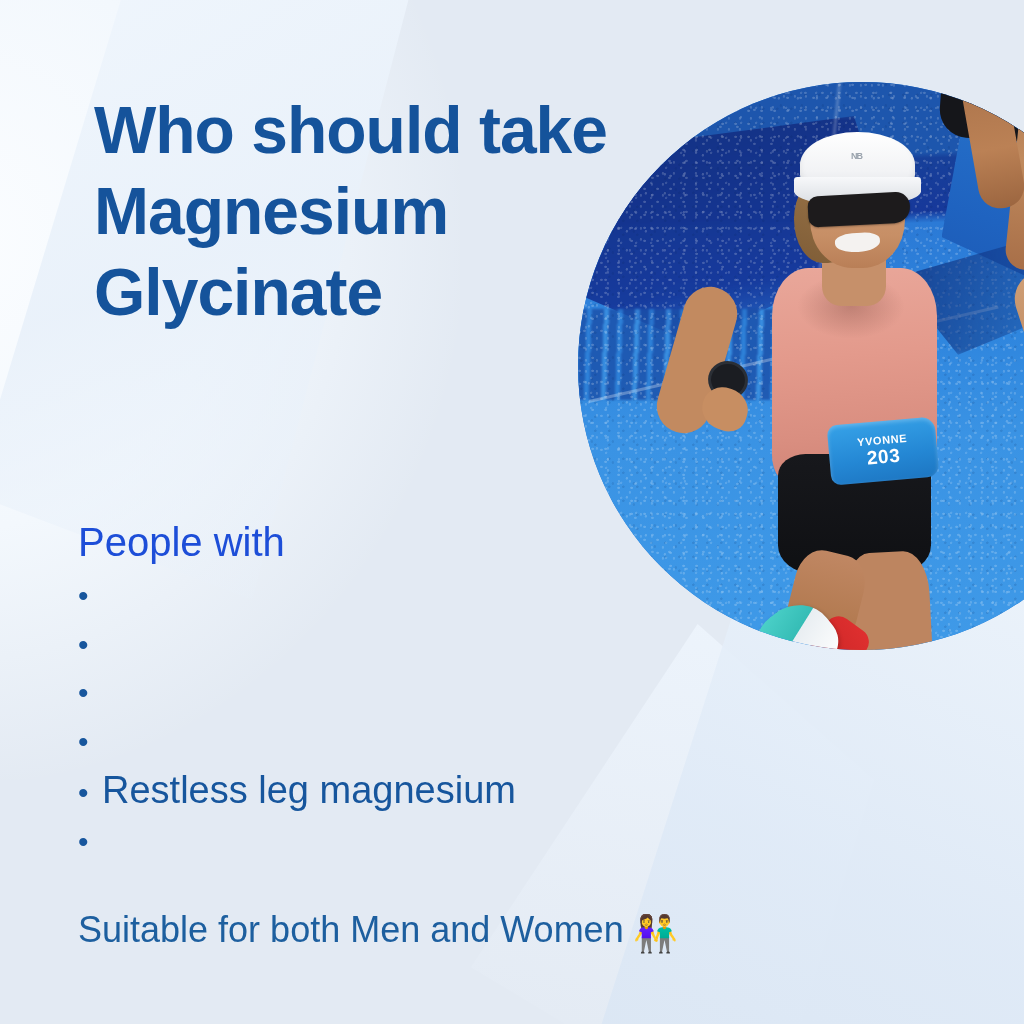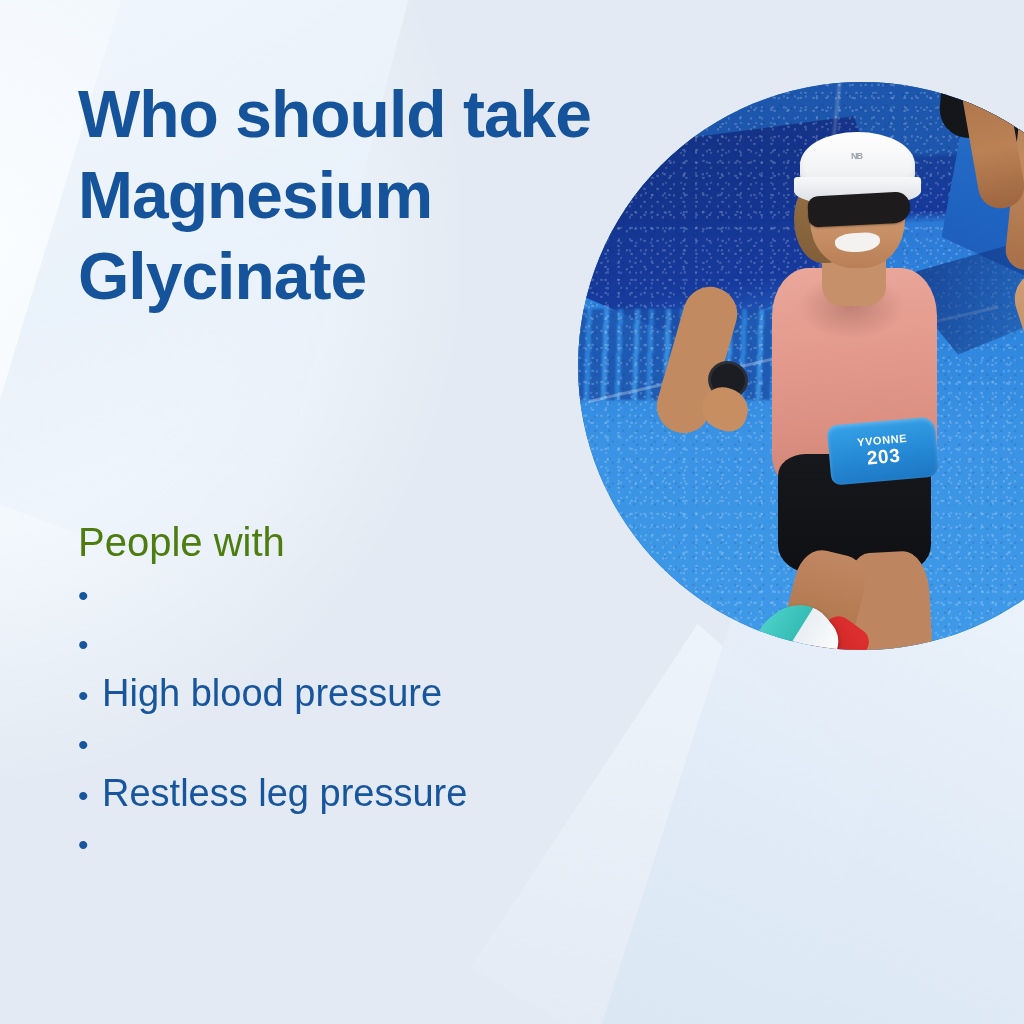--- a/index.html
+++ b/index.html
@@ -448,36 +448,36 @@
     left: 78px;
     top: 0;
     width: 560px;
     height: 1024px;
   }
   .headline {
     position: absolute;
     top: 74px;
     left: 0;
     width: 520px;
-    margin: 0;
+    margin: 16px;
     font-size: 66px;
     line-height: 81px;
     font-weight: bold;
     color: #15539b;
     letter-spacing: -1px;
   }
   .subhead {
     position: absolute;
     top: 518px;
     left: 0;
     margin: 0;
     font-size: 40px;
     line-height: 48px;
     font-weight: normal;
-    color: #4d7c0f;
+    color: #1d4ed8;
   }
   .bullets {
     position: absolute;
     top: 572px;
     left: 0;
     margin: 0;
     padding: 0;
     list-style: none;
   }
   .bullets li {
@@ -586,29 +586,29 @@
 
     <ul class="bullets">
       <li>
         <span class="bullet-dot">•</span>
       </li>
       <li>
         <span class="bullet-dot">•</span>
       </li>
       <li>
         <span class="bullet-dot">•</span>
-        <span>High blood pressure</span>
       </li>
       <li>
         <span class="bullet-dot">•</span>
       </li>
       <li>
         <span class="bullet-dot">•</span>
-        <span>Restless leg pressure</span>
+        <span>Restless leg magnesium</span>
       </li>
       <li>
         <span class="bullet-dot">•</span>
       </li>
     </ul>
 
+    <p class="footnote"><span>Suitable for both Men and Women </span><span class="emoji">👫</span></p>
 
   </div>
 </div>
 
 </body></html>

